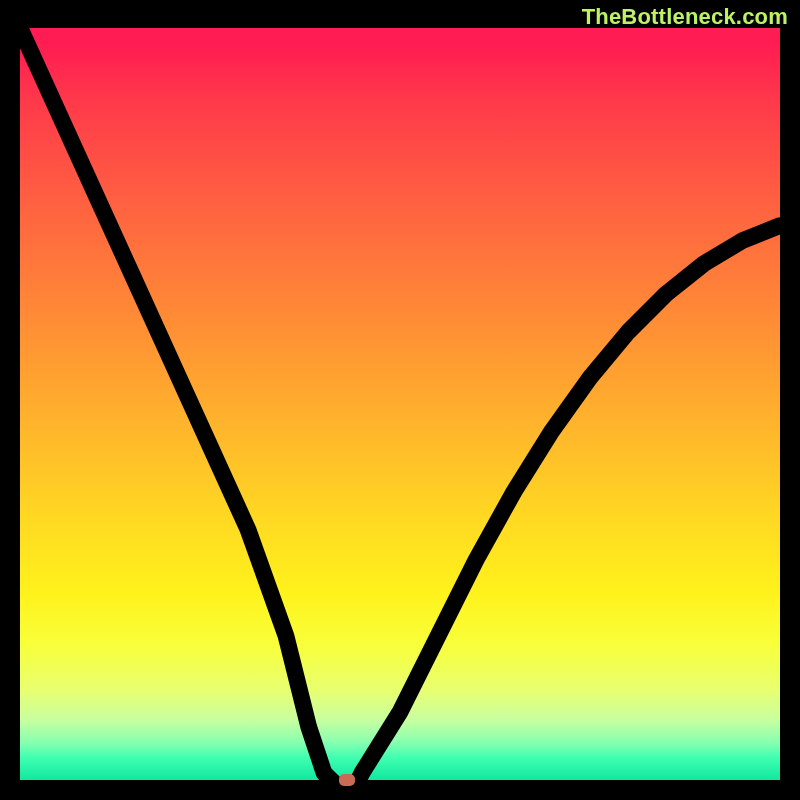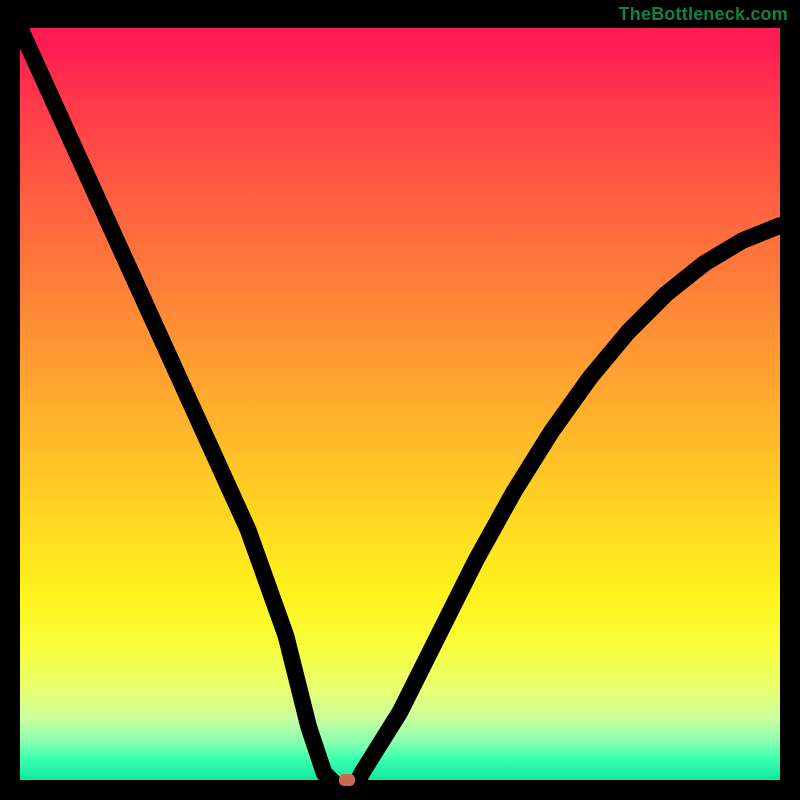--- a/index.html
+++ b/index.html
@@ -8,23 +8,23 @@
     position: relative;
     width: 800px;
     height: 800px;
     background: #000;
   }
   .watermark {
     position: absolute;
     top: 4px;
     right: 12px;
     font-family: Arial, Helvetica, sans-serif;
-    font-size: 18px;
+    font-size: 22px;
     font-weight: 600;
-    color: #15803d;
+    color: #bef264;
     letter-spacing: 0.2px;
   }
   .plot {
     position: absolute;
     left: 20px;
     top: 28px;
     width: 760px;
     height: 752px;
   }
   .gradient {

